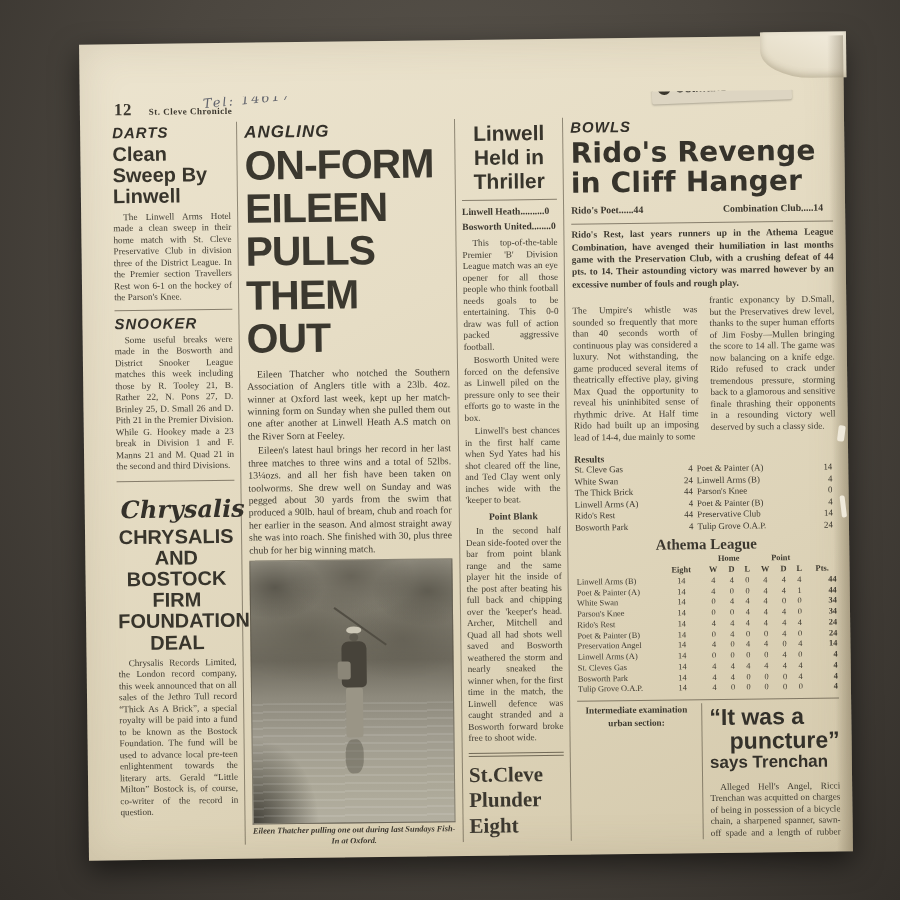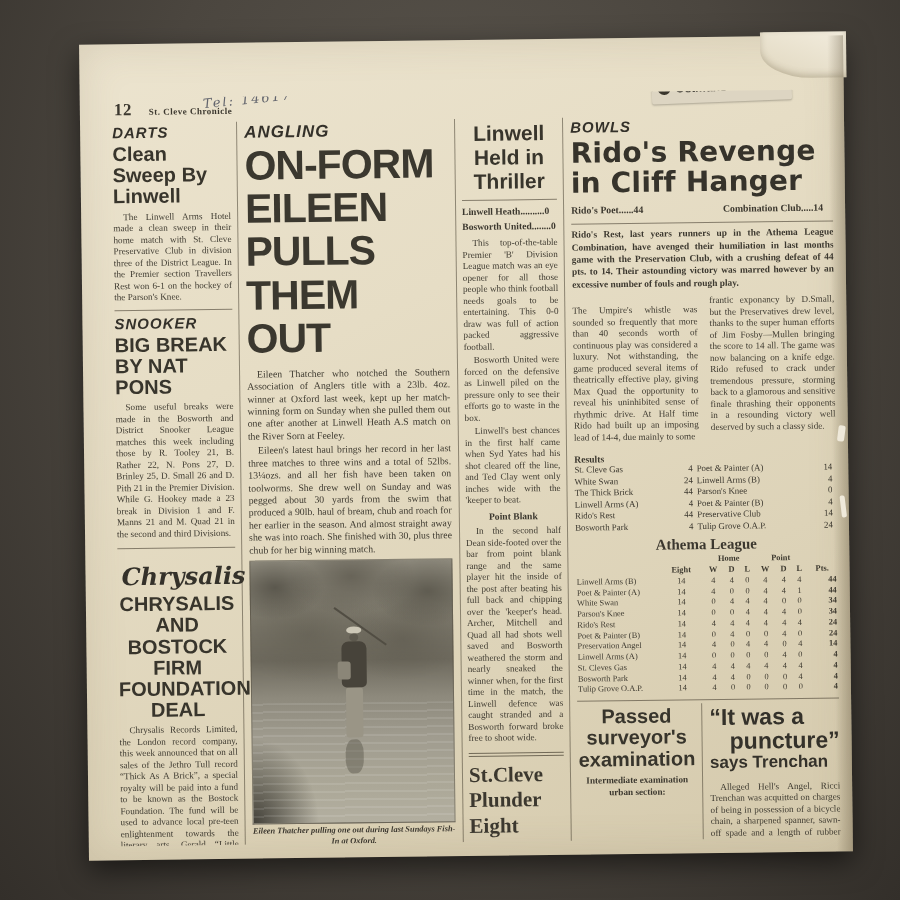--- a/index.html
+++ b/index.html
@@ -144,22 +144,20 @@
     <div class="columns">
 
       <div class="col col1">
         <div class="sec-label">DARTS</div>
         <h2 class="h-sans h-md pre">Clean
 Sweep By
 Linwell</h2>
         <p class="body sm ind">The Linwell Arms Hotel made a clean sweep in their home match with St. Cleve Preservative Club in division three of the District League. In the Premier section Travellers Rest won 6-1 on the hockey of the Parson's Knee.</p>
         <div class="rule"></div>
         <div class="sec-label">SNOOKER</div>
-        <h2 class="h-sans h-md pre">BIG BREAK
-BY NAT PONS</h2>
         <p class="body sm ind">Some useful breaks were made in the Bosworth and District Snooker League matches this week including those by R. Tooley 21, B. Rather 22, N. Pons 27, D. Brinley 25, D. Small 26 and D. Pith 21 in the Premier Division. While G. Hookey made a 23 break in Division 1 and F. Manns 21 and M. Quad 21 in the second and third Divisions.</p>
         <div class="chrysalis">
           <div class="chry-top">
             <svg width="44" height="36" viewBox="0 0 50 40">
               <g fill="#37342c">
                 <path d="M25 20 C20 8 10 2 5 4 C1 6 3 14 10 18 C4 20 2 27 7 31 C12 35 20 28 25 22 Z"></path>
                 <path d="M25 20 C30 8 40 2 45 4 C49 6 47 14 40 18 C46 20 48 27 43 31 C38 35 30 28 25 22 Z"></path>
                 <rect x="24" y="8" width="2" height="18" rx="1"></rect>
               </g>
               <path d="M24 8 C20 4 18 2 16 1 M26 8 C30 4 32 2 34 1" stroke="#37342c" fill="none" stroke-width="1.3"></path>
@@ -429,23 +427,20 @@
                 <td>0</td>
                 <td>0</td>
                 <td class="pts">4</td>
               </tr>
               </tbody>
           </table>
         </div>
 
         <div class="bottom-row">
           <div class="sub-left">
-            <h2 class="h-sans h-md pre center">Passed
-surveyor's
-examination</h2>
             <div class="bold-center">Intermediate examination urban section:</div>
 
           </div>
           <div class="sub-right">
             <div class="punct-h">
               <div class="p1">“It was a</div>
               <div class="p2">puncture”</div>
               <div class="p3">says Trenchan</div>
             </div>
             <p class="body sm ind">Alleged Hell's Angel, Ricci Trenchan was acquitted on charges of being in possession of a bicycle chain, a sharpened spanner, sawn-off spade and a length of rubber tyre today at Ely Assizes. Said Ricci, “I was on my way to mend a puncture on my bike, honestly.”</p>

